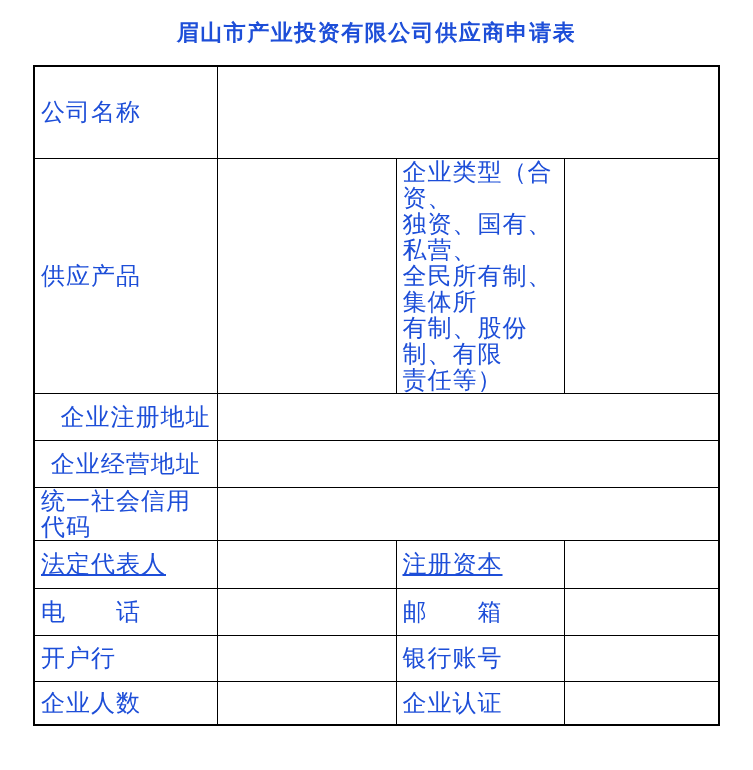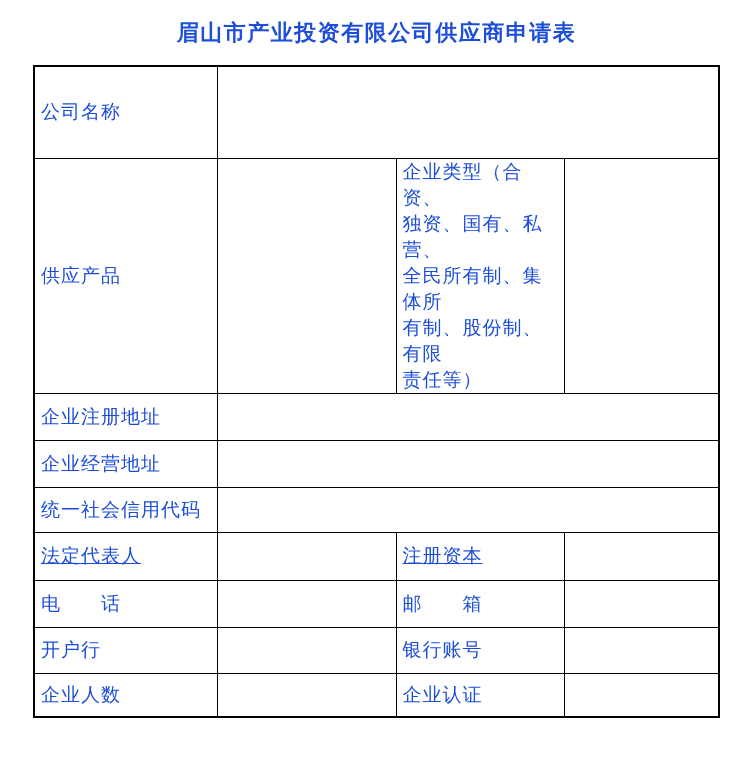--- a/index.html
+++ b/index.html
@@ -35,41 +35,41 @@
     border-collapse: collapse;
     table-layout: fixed;
     margin-left: 33px;
     margin-top: 19px;
     width: 685px;
     border: 2px solid #000000;
   }
   table.form td {
     border: 1px solid #000000;
     padding: 0 6px 0 6px;
-    font-size: 19px;
+    font-size: 24px;
     line-height: 26px;
     letter-spacing: 1px;
     vertical-align: middle;
     overflow: hidden;
   }
   td.vtop1 { vertical-align: top; padding-top: 11px; }
   td.vtop2 { vertical-align: top; padding-top: 7px; margin-top: 33px; }
   td.etype {
     vertical-align: top;
     padding-top: 3px;
     font-size: 17px;
     line-height: 26.4px;
     letter-spacing: 0;
     white-space: pre-line;
   }
   
   tr.r1  { height: 92px; }
   tr.r2  { height: 147px; }
-  tr.r3  { height: 47px; }
-  tr.r4  { height: 47px; }
+  tr.r3  { height: 47px; text-align: right; }
+  tr.r4  { height: 47px; text-align: center; }
   tr.r5  { height: 45px; }
   tr.r6  { height: 48px; text-decoration: underline; }
   tr.r7  { height: 47px; }
   tr.r8  { height: 47px; }
   tr.r9  { height: 46px; }
   tr.r10 { height: 44px; }
 </style>
 </head>
 <body>
 

